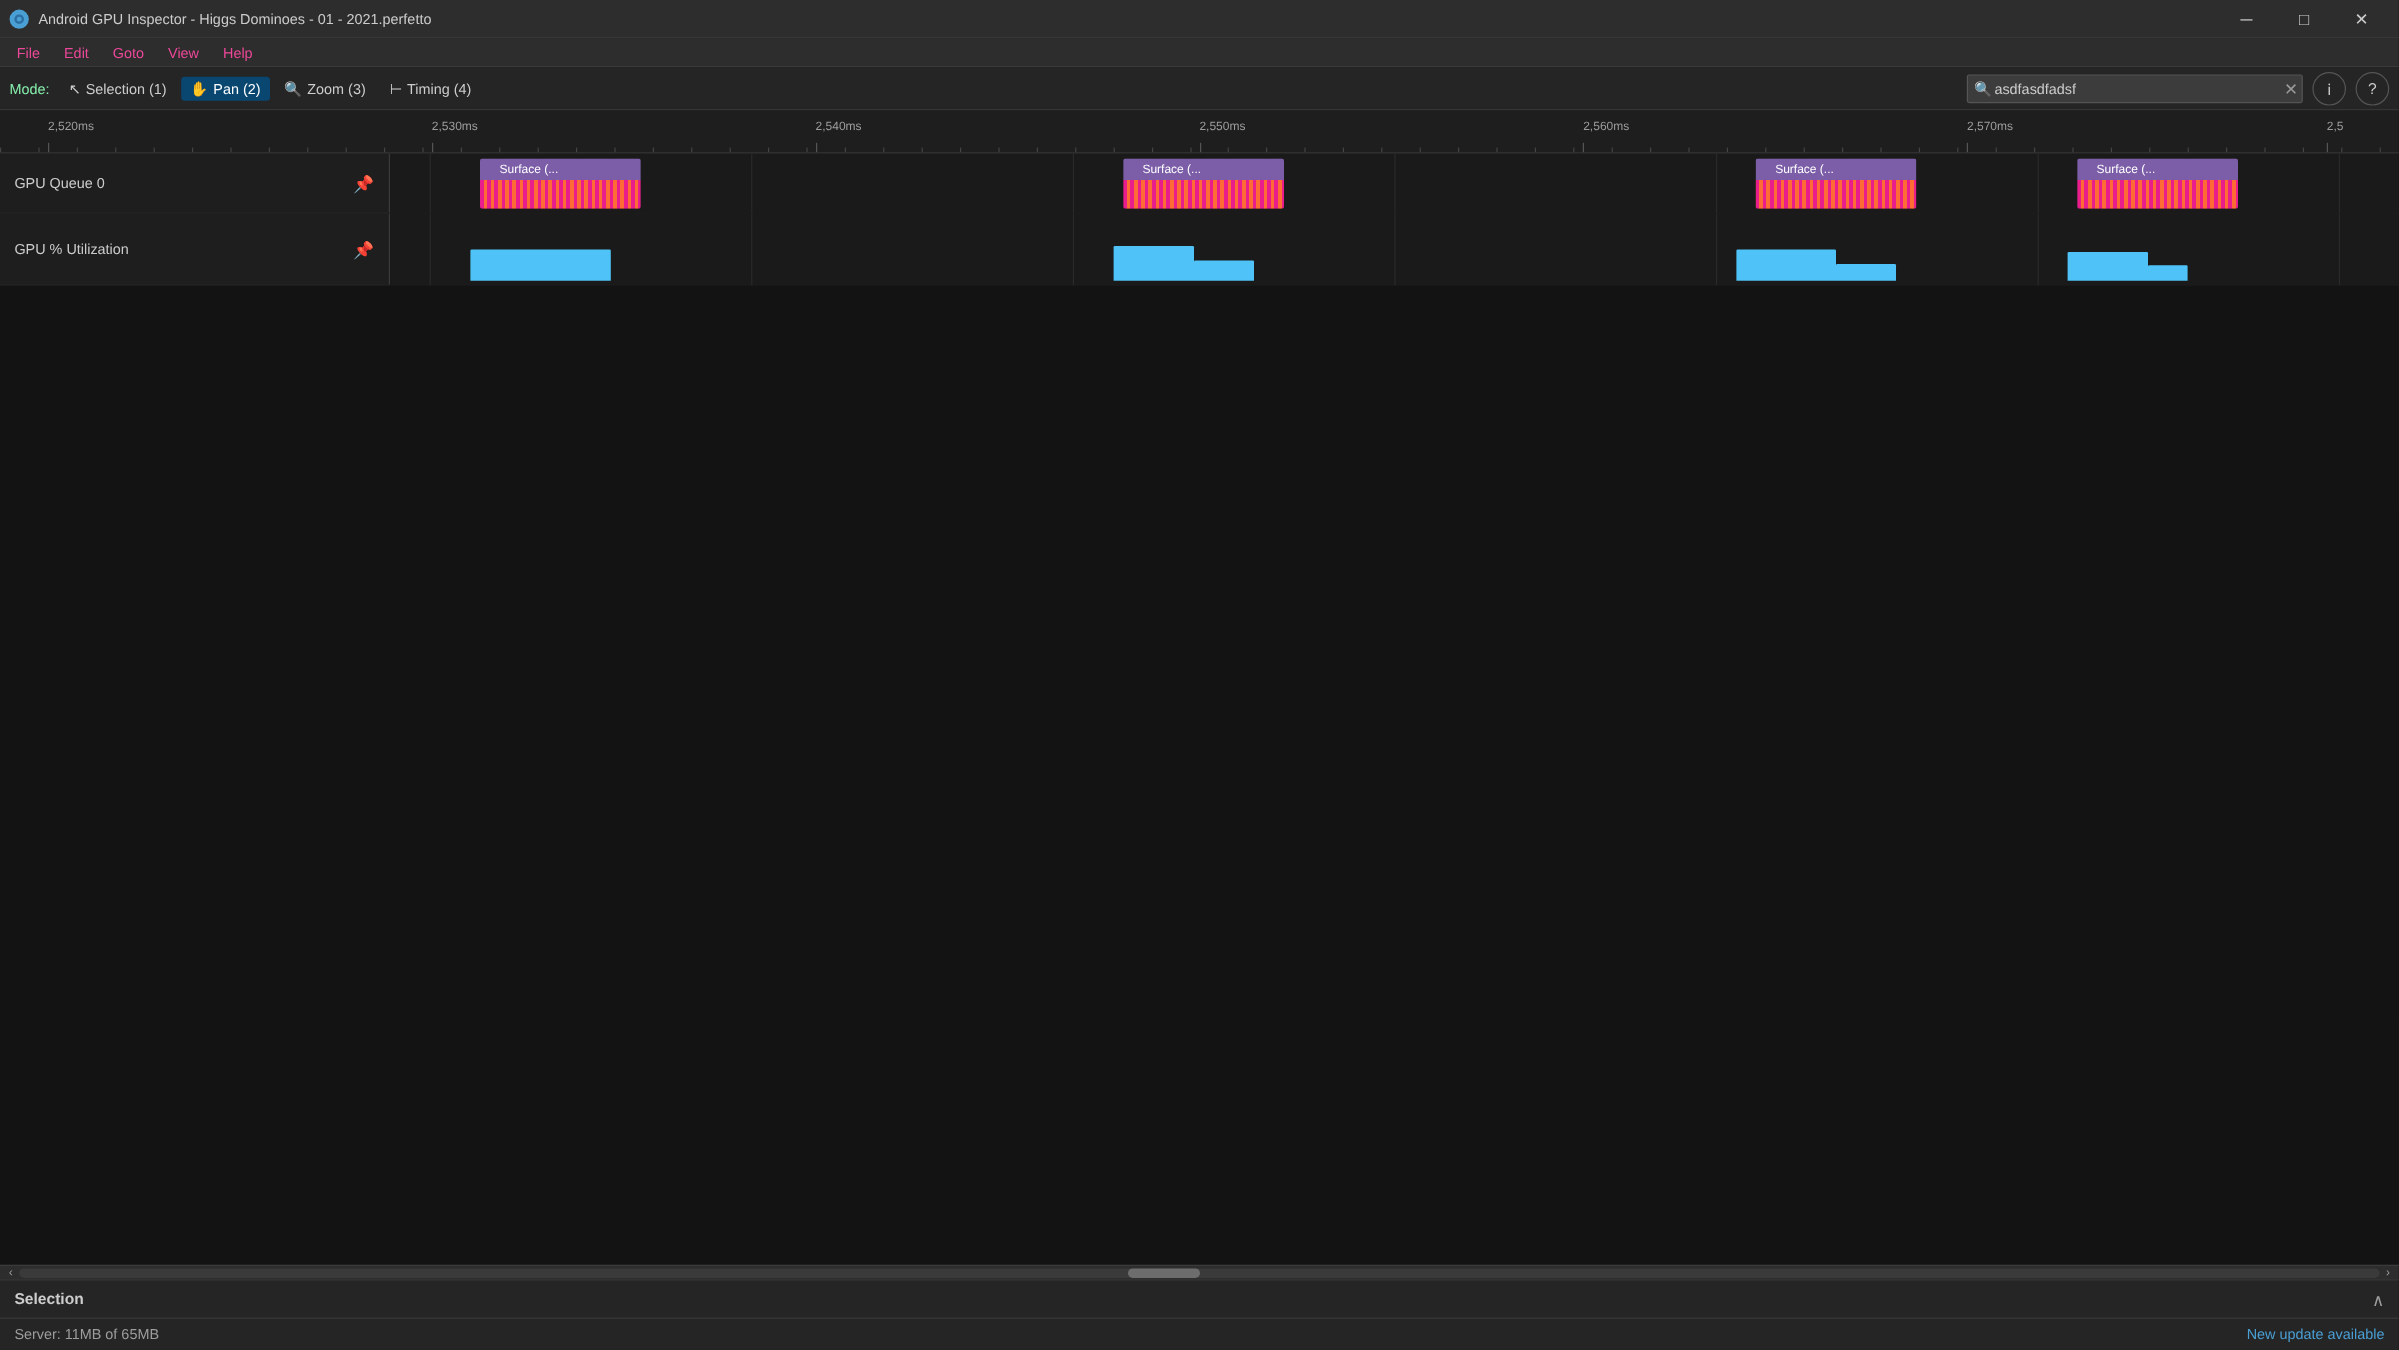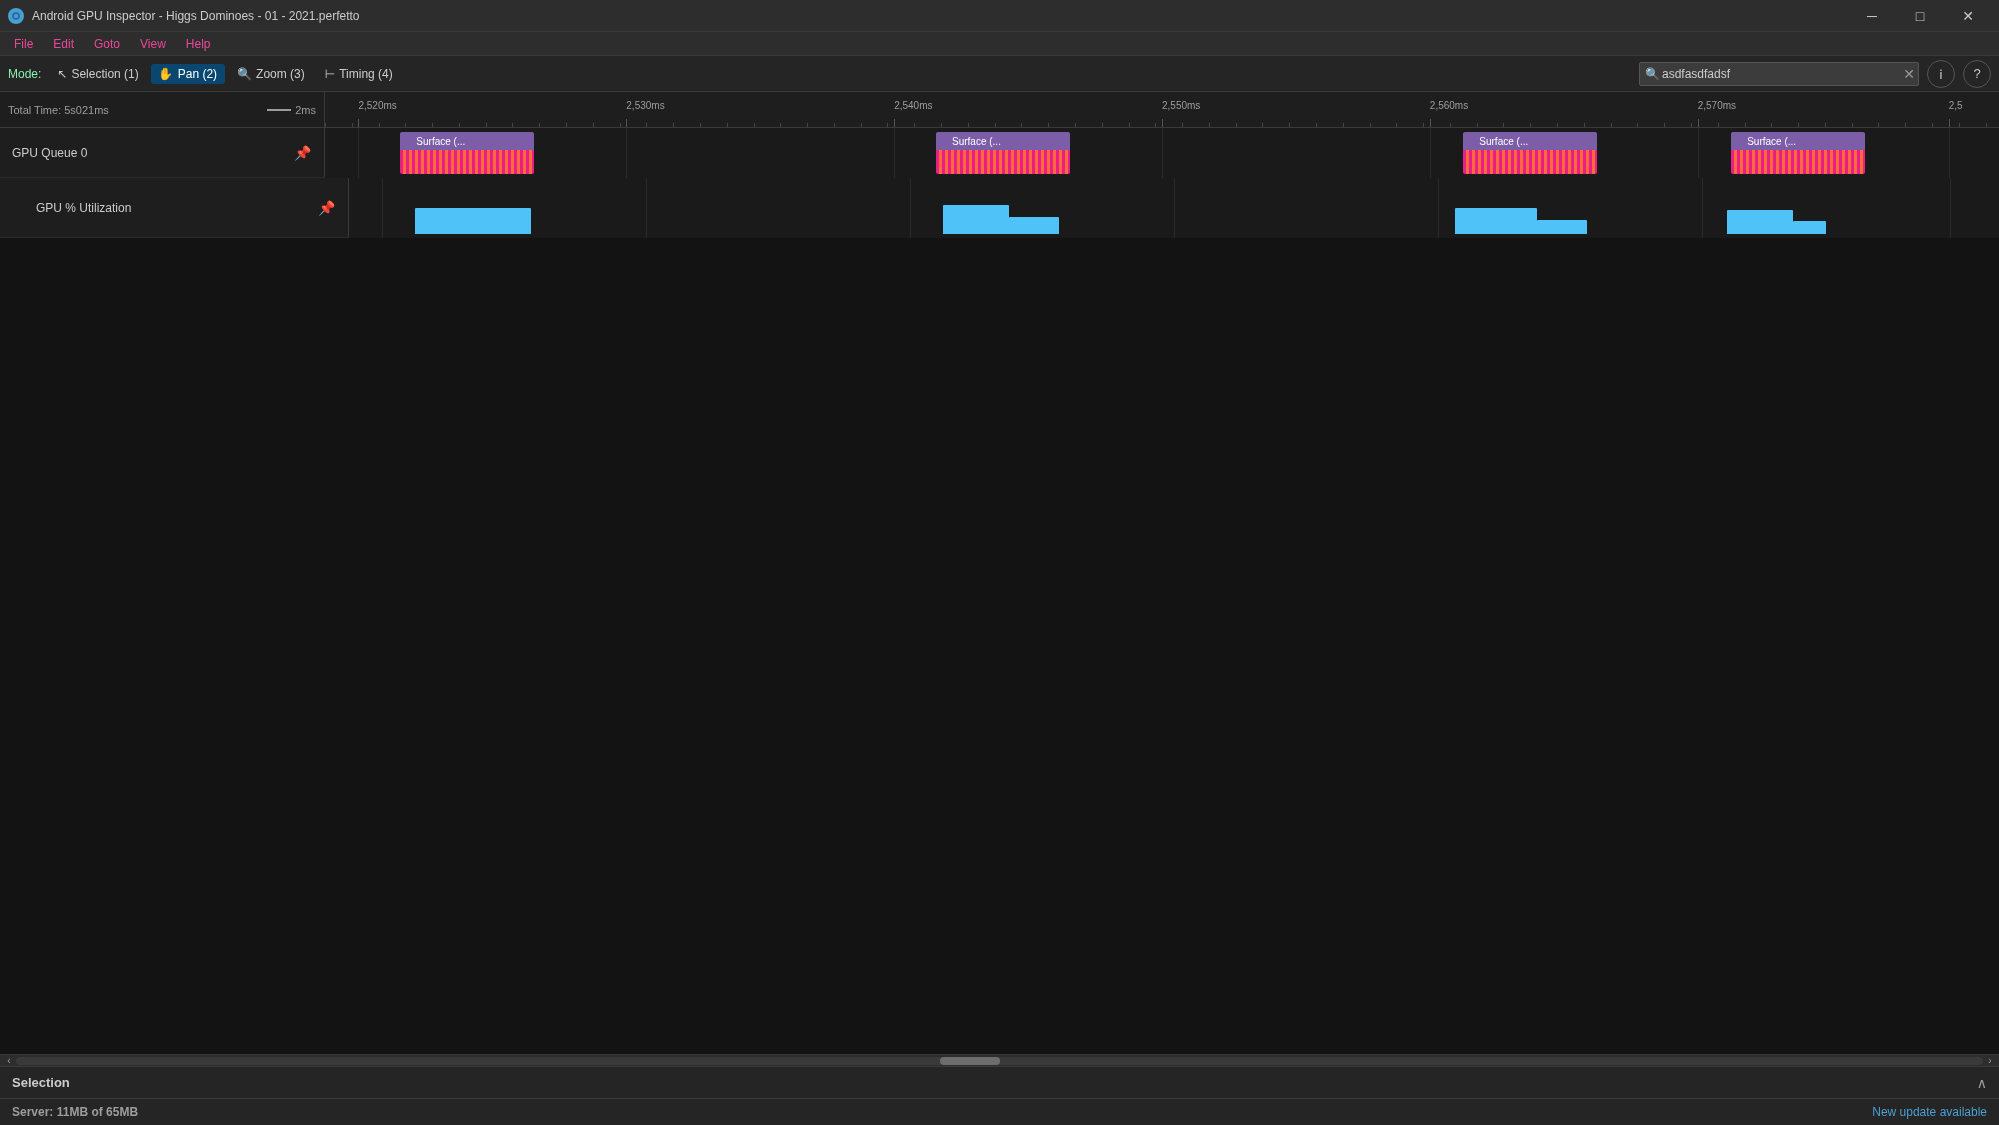--- a/index.html
+++ b/index.html
@@ -238,21 +238,20 @@
       height: 50px;
     }
     .gpu-queue-track .track-content {
       height: 50px;
       background: #1a1a1a;
     }
 
     
     .gpu-util-track {
       height: 60px;
-      padding-left: 24px;
     }
     .gpu-util-track .track-content {
       height: 60px;
       background: #1a1a1a;
     }
 
     
     .surface-block {
       position: absolute;
       top: 4px;
@@ -389,21 +388,20 @@
     .bottom-panel-content {
       padding: 6px 12px;
       font-size: 12px;
       color: #9d9d9d;
       display: flex;
       justify-content: space-between;
       align-items: center;
     }
     .server-info {
       color: #9d9d9d;
-      font-weight: bold;
     }
     .update-link {
       color: #4a9fd4;
       cursor: pointer;
       text-decoration: none;
       font-size: 12px;
     }
 
     
     .ruler-wrapper {
@@ -468,27 +466,20 @@
     <span style="position:absolute;left:6px;color:#9d9d9d;font-size:12px;">🔍</span>
     <input type="text" style="padding-left: 22px;" value="asdfasdfadsf">
     <button class="search-clear">✕</button>
   </div>
 
   <button class="toolbar-info-btn">ℹ</button>
   <button class="toolbar-info-btn">?</button>
 </div>
 
 <div class="timeline-header">
-  <div class="timeline-left-panel">
-    <span class="total-time-label">Total Time: 5s021ms</span>
-    <div class="scale-indicator">
-      <div class="scale-line"></div>
-      <span>2ms</span>
-    </div>
-  </div>
   <div class="timeline-ruler">
     <div class="ruler-wrapper">
 
     <span class="ruler-label" style="left: 2%;">2,520ms</span>
         <div class="ruler-line" style="left: 2%;"></div>
         <span class="ruler-label" style="left: 18%;">2,530ms</span>
         <div class="ruler-line" style="left: 18%;"></div>
         <span class="ruler-label" style="left: 34%;">2,540ms</span>
         <div class="ruler-line" style="left: 34%;"></div>
         <span class="ruler-label" style="left: 50%;">2,550ms</span>

